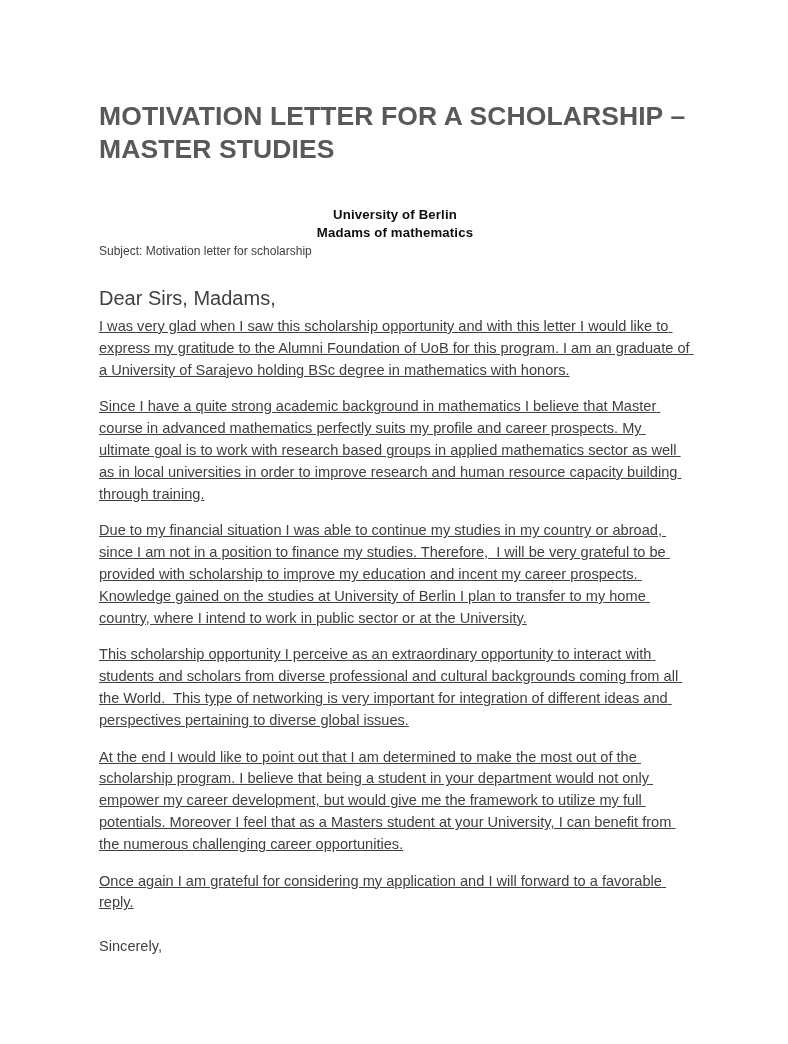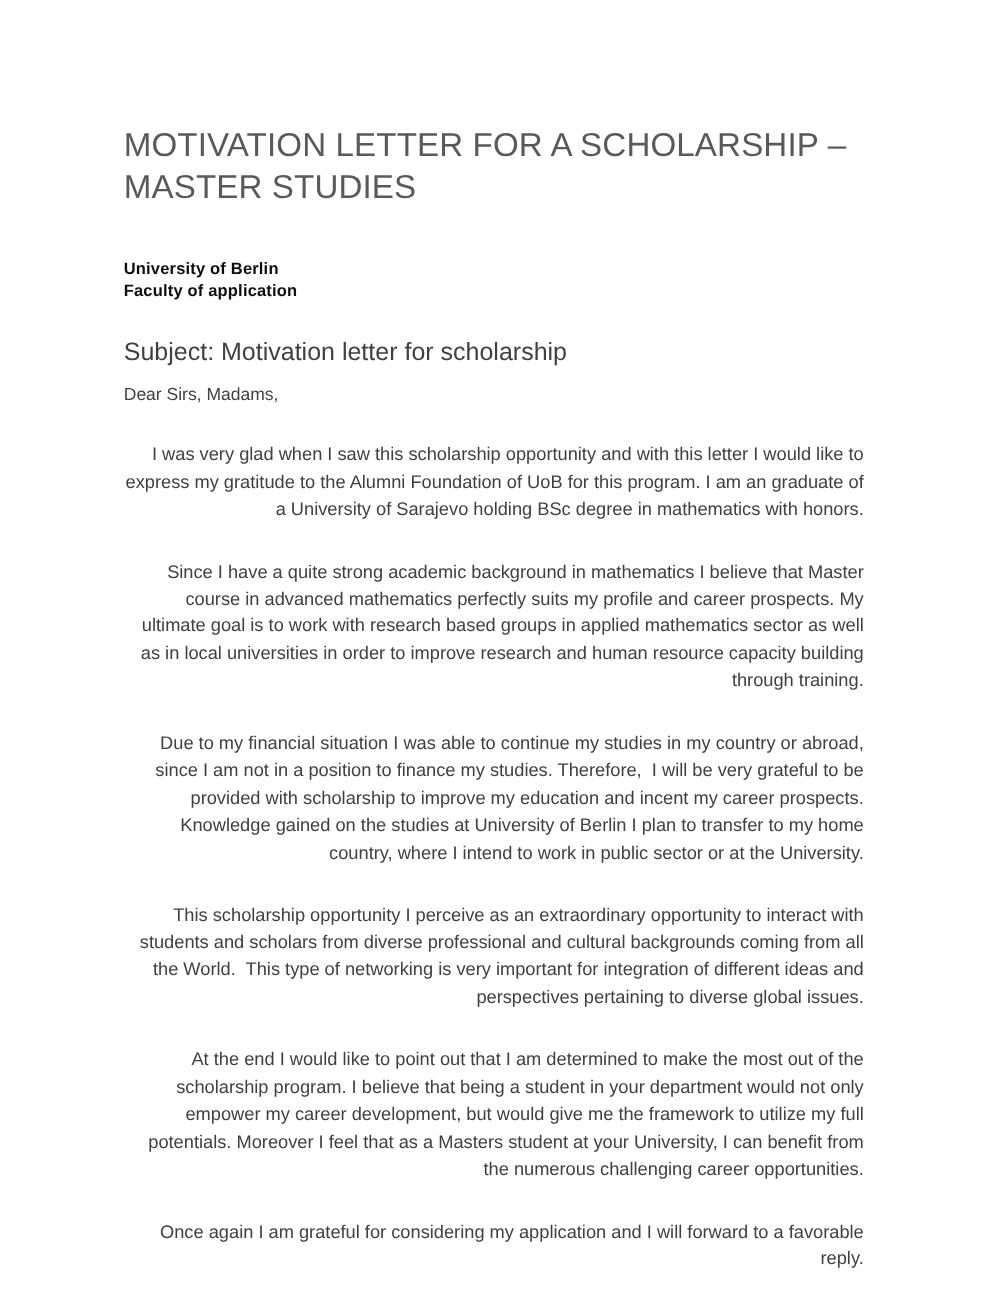--- a/index.html
+++ b/index.html
@@ -30,80 +30,81 @@
     top: 0;
     width: 592px;
   }
 
   
   .doc-title {
     margin: 0;
     padding-top: 100px;
     font-size: 26.5px;
     line-height: 1.26;
-    font-weight: 400;
+    font-weight: 700;
     color: #595959;
     letter-spacing: 0.1px;
     white-space: pre-line;
   }
 
   
   .recipient {
     margin-top: 39px;
   }
   .recipient-line {
     font-size: 13.2px;
     line-height: 1.41;
     font-weight: bold;
     color: #0d0d0d;
     letter-spacing: 0.15px;
+    text-align: center;
   }
 
   
   .subject-line {
-    margin-top: 25px;
+    font-size: 12px;
+    line-height: 1.47;
+    color: #404040;
+  }
+
+  .salutation {
+    margin-top: 23px;
     font-size: 20px;
     line-height: 1.47;
     color: #404040;
   }
 
-  .salutation {
-    margin-top: 8px;
-    font-size: 14px;
-    line-height: 1.47;
-    color: #404040;
-  }
-
   .body-paragraph {
-    margin-top: 28px;
+    margin-top: 3px;
     font-size: 14.6px;
     line-height: 1.5;
     color: #404040;
-    text-align: right;
+    text-align: left;
     white-space: pre-wrap;
+    text-decoration: underline;
   }
 
   .closing {
     margin-top: 22px;
     font-size: 14.6px;
     line-height: 1.47;
     color: #404040;
   }
 </style>
 </head>
 <body>
 
 <div class="page">
   <div class="content">
 
     <h1 class="doc-title">MOTIVATION LETTER FOR A SCHOLARSHIP – MASTER STUDIES</h1>
 
     <div class="recipient">
       <div class="recipient-line">University of Berlin</div>
-      <div class="recipient-line">Faculty of application</div>
+      <div class="recipient-line">Madams of mathematics</div>
     </div>
 
     <div class="subject-line">Subject: Motivation letter for scholarship</div>
 
     <div class="salutation">Dear Sirs, Madams,</div>
 
     <p class="body-paragraph">I was very glad when I saw this scholarship opportunity and with this letter I would like to express my gratitude to the Alumni Foundation of UoB for this program. I am an graduate of a University of Sarajevo holding BSc degree in mathematics with honors.</p>
 
     <p class="body-paragraph">Since I have a quite strong academic background in mathematics I believe that Master course in advanced mathematics perfectly suits my profile and career prospects. My ultimate goal is to work with research based groups in applied mathematics sector as well as in local universities in order to improve research and human resource capacity building through training.</p>
 

